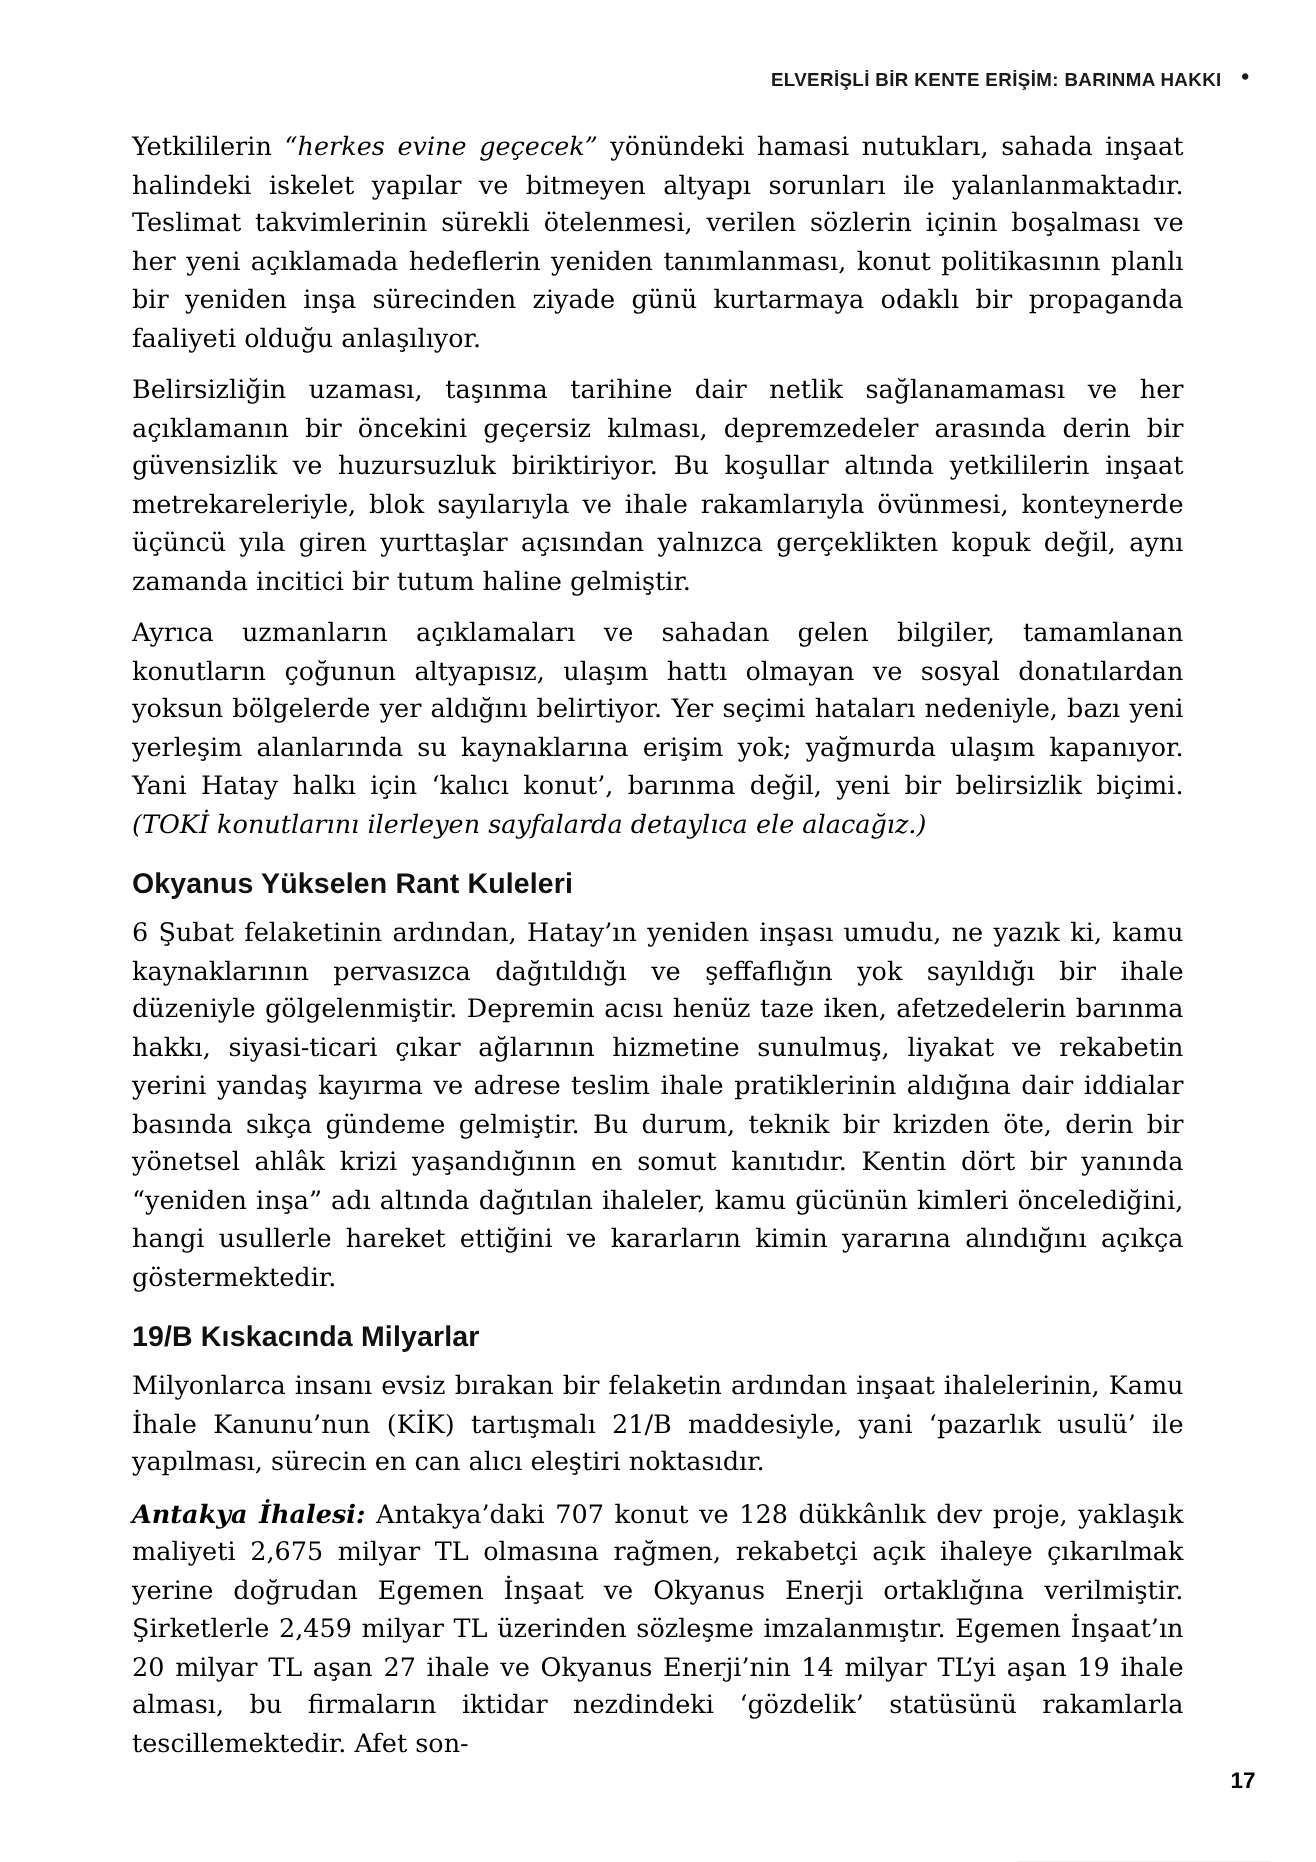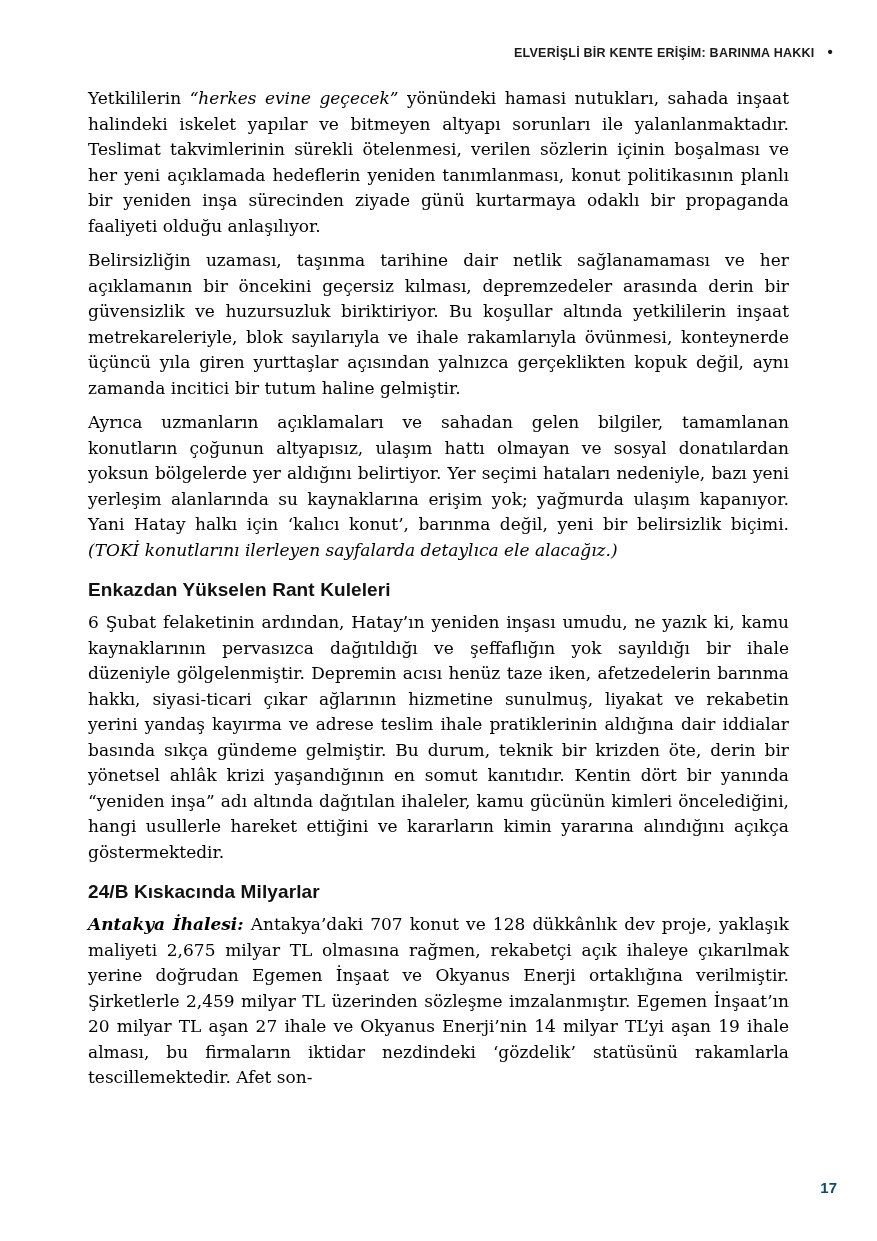--- a/index.html
+++ b/index.html
@@ -59,40 +59,41 @@
   }
   .it { font-style: italic; }
   .bd { font-weight: 700; font-style: italic; }
   .page-footer {
     position: absolute;
     top: 1179px;
     right: 40px;
     font-family: "Liberation Sans", sans-serif;
     font-weight: 700;
     font-size: 15px;
-    color: #0c4a6e;
+    color: #000000;
   }
 </style>
 </head>
 <body>
 
 <div class="page">
 
   <header class="page-header">
     <span class="running-head">ELVERİŞLİ BİR KENTE ERİŞİM: BARINMA HAKKI</span>
     <span class="header-bullet">•</span>
   </header>
 
   <main class="page-body" id="body-blocks">
       <p><span>Yetkililerin </span><span class="it">“herkes evine geçecek”</span><span> yönündeki hamasi nutukları, sahada inşaat halindeki iskelet yapılar ve bitmeyen altyapı sorunları ile yalanlanmaktadır. Teslimat takvimlerinin sürekli ötelenmesi, verilen sözlerin içinin boşalması ve her yeni açıklamada hedeflerin yeniden tanımlanması, konut politikasının planlı bir yeniden inşa sürecinden ziyade günü kurtarmaya odaklı bir propaganda faaliyeti olduğu anlaşılıyor.</span></p>
       <p><span>Belirsizliğin uzaması, taşınma tarihine dair netlik sağlanamaması ve her açıklamanın bir öncekini geçersiz kılması, depremzedeler arasında derin bir güvensizlik ve huzursuzluk biriktiriyor. Bu koşullar altında yetkililerin inşaat metrekareleriyle, blok sayılarıyla ve ihale rakamlarıyla övünmesi, konteynerde üçüncü yıla giren yurttaşlar açısından yalnızca gerçeklikten kopuk değil, aynı zamanda incitici bir tutum haline gelmiştir.</span></p>
       <p><span>Ayrıca uzmanların açıklamaları ve sahadan gelen bilgiler, tamamlanan konutların çoğunun altyapısız, ulaşım hattı olmayan ve sosyal donatılardan yoksun bölgelerde yer aldığını belirtiyor. Yer seçimi hataları nedeniyle, bazı yeni yerleşim alanlarında su kaynaklarına erişim yok; yağmurda ulaşım kapanıyor. Yani Hatay halkı için ‘kalıcı konut’, barınma değil, yeni bir belirsizlik biçimi. </span><span class="it">(TOKİ konutlarını ilerleyen sayfalarda detaylıca ele alacağız.)</span></p>
-      <h2>Enkazdan Yükselen Rant Kuleleri</h2>
+      <h2>Okyanus Yükselen Rant Kuleleri</h2>
       <p><span>6 Şubat felaketinin ardından, Hatay’ın yeniden inşası umudu, ne yazık ki, kamu kaynaklarının pervasızca dağıtıldığı ve şeffaflığın yok sayıldığı bir ihale düzeniyle gölgelenmiştir. Depremin acısı henüz taze iken, afetzedelerin barınma hakkı, siyasi-ticari çıkar ağlarının hizmetine sunulmuş, liyakat ve rekabetin yerini yandaş kayırma ve adrese teslim ihale pratiklerinin aldığına dair iddialar basında sıkça gündeme gelmiştir. Bu durum, teknik bir krizden öte, derin bir yönetsel ahlâk krizi yaşandığının en somut kanıtıdır. Kentin dört bir yanında “yeniden inşa” adı altında dağıtılan ihaleler, kamu gücünün kimleri öncelediğini, hangi usullerle hareket ettiğini ve kararların kimin yararına alındığını açıkça göstermektedir.</span></p>
-      <h2>24/B Kıskacında Milyarlar</h2>
+      <h2>19/B Kıskacında Milyarlar</h2>
+      <p><span>Milyonlarca insanı evsiz bırakan bir felaketin ardından inşaat ihalelerinin, Kamu İhale Kanunu’nun (KİK) tartışmalı 21/B maddesiyle, yani ‘pazarlık usulü’ ile yapılması, sürecin en can alıcı eleştiri noktasıdır.</span></p>
       <p><span class="bd">Antakya İhalesi:</span><span> Antakya’daki 707 konut ve 128 dükkânlık dev proje, yaklaşık maliyeti 2,675 milyar TL olmasına rağmen, rekabetçi açık ihaleye çıkarılmak yerine doğrudan Egemen İnşaat ve Okyanus Enerji ortaklığına verilmiştir. Şirketlerle 2,459 milyar TL üzerinden sözleşme imzalanmıştır. Egemen İnşaat’ın 20 milyar TL aşan 27 ihale ve Okyanus Enerji’nin 14 milyar TL’yi aşan 19 ihale alması, bu firmaların iktidar nezdindeki ‘gözdelik’ statüsünü rakamlarla tescillemektedir. Afet son-</span></p>
     </main>
 
   <footer class="page-footer">
     <span class="page-number">17</span>
   </footer>
 
 </div>
 
 </body></html>

